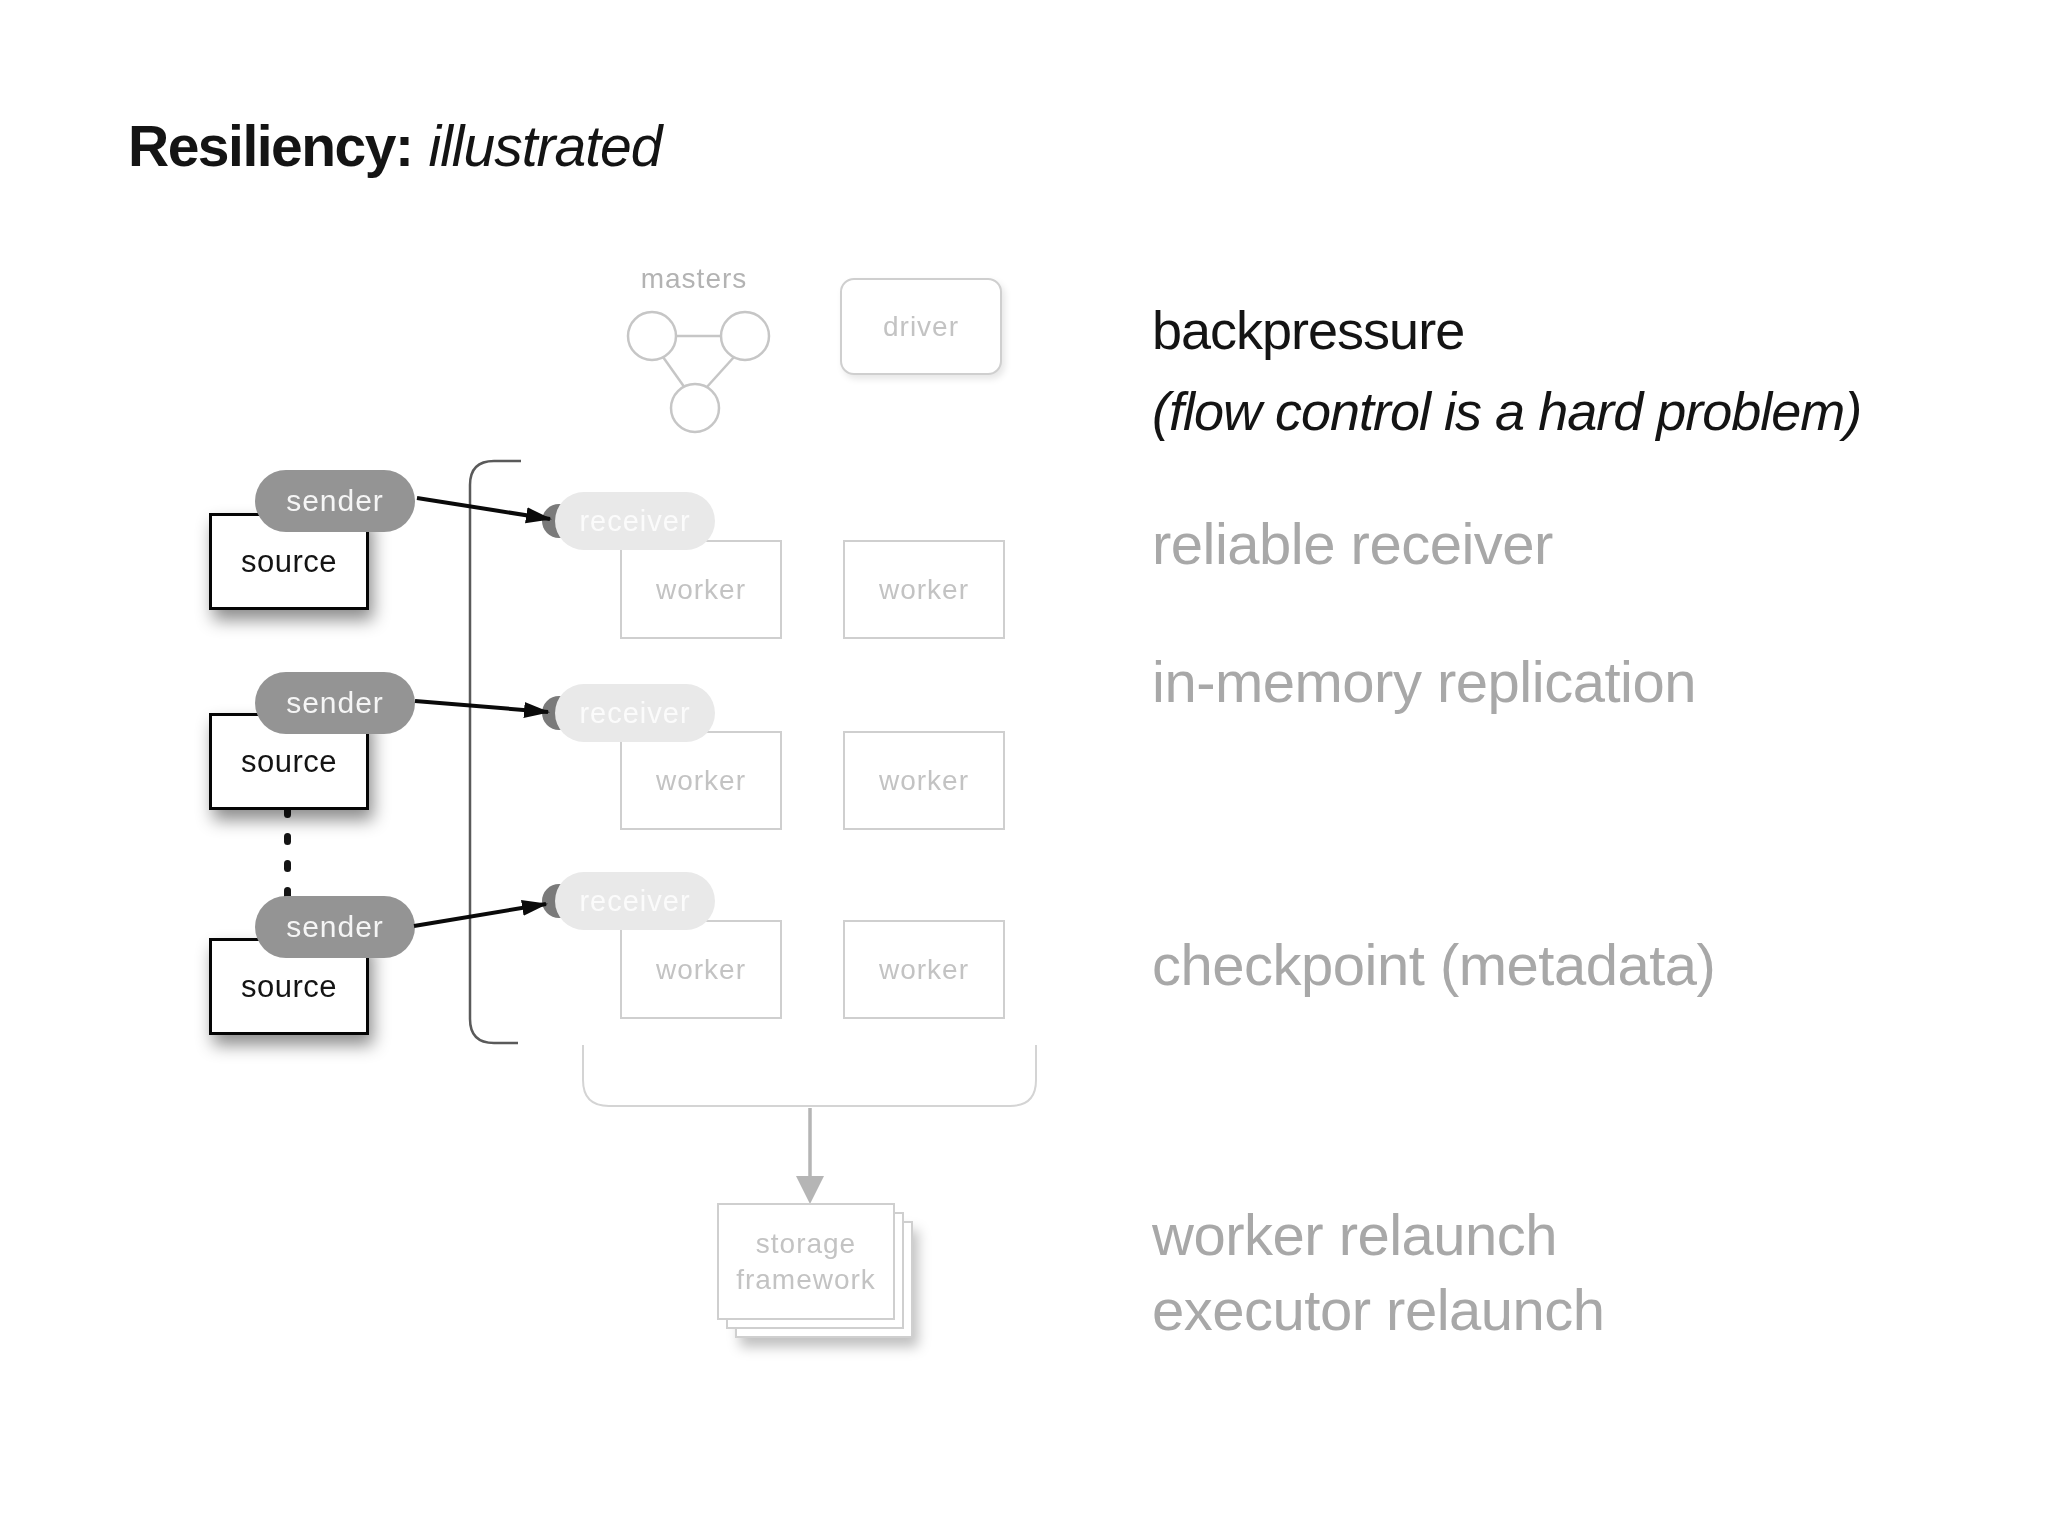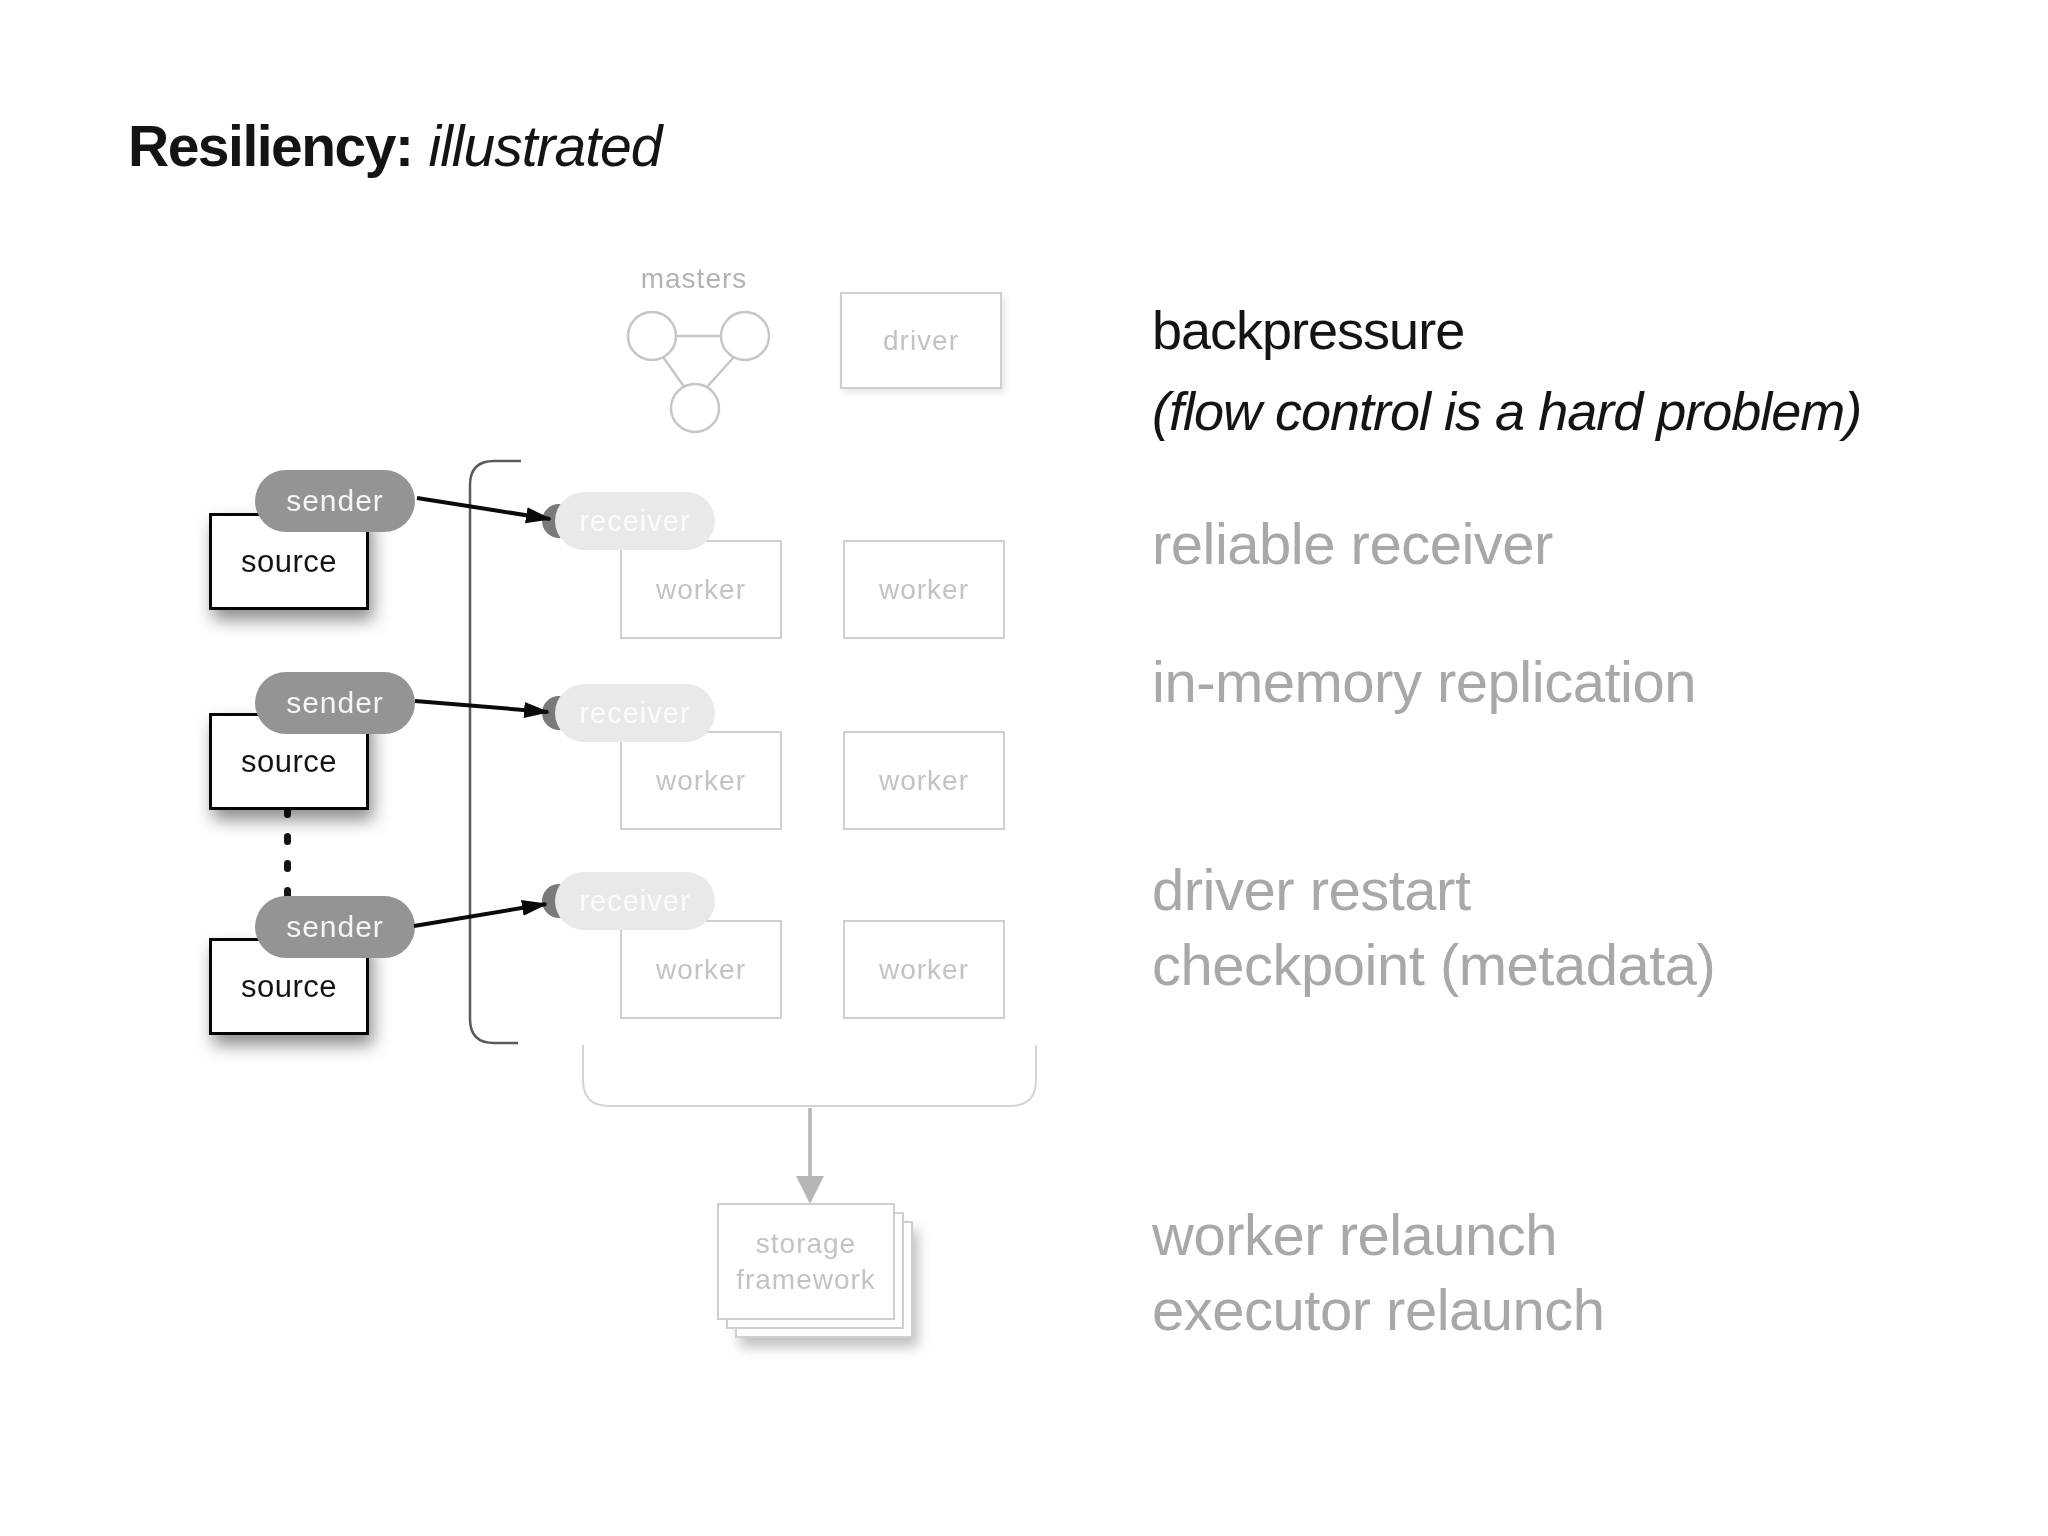--- a/index.html
+++ b/index.html
@@ -20,21 +20,21 @@
   .title-italic{font-style:italic;margin-left:16px;letter-spacing:-1px;}
 
   
   .masters-label{position:absolute;left:594px;top:263px;width:200px;text-align:center;
     font-size:28px;color:var(--masters-text);z-index:2;letter-spacing:1px;}
 
   
   .gbox{position:absolute;background:#ffffff;border:2px solid var(--box-border);
     display:flex;align-items:center;justify-content:center;
     font-size:28px;color:var(--box-text);z-index:2;letter-spacing:1px;}
-  .driver{left:840px;top:292px;width:158px;height:93px;box-shadow:3px 4px 7px rgba(0,0,0,0.10);}
+  .driver{left:840px;top:278px;width:158px;height:93px;box-shadow:3px 4px 7px rgba(0,0,0,0.10);border-radius:14px;}
   .worker{width:158px;height:95px;}
   .wl{left:620px}.wr{left:843px}
   .row1{top:540px}.row2{top:731px}.row3{top:920px}
 
   
   .sender{position:absolute;left:255px;width:160px;height:62px;border-radius:31px;
     background:var(--sender-fill);color:var(--sender-text);
     display:flex;align-items:center;justify-content:center;font-size:30px;z-index:4;letter-spacing:1px;}
   .s1{top:470px}.s2{top:672px}.s3{top:896px}
 
@@ -144,18 +144,17 @@
     </defs>
     <line x1="417" y1="498" x2="550" y2="519" stroke="var(--black-arrow)" stroke-width="4" marker-end="url(#ah)"></line>
     <line x1="415" y1="701" x2="548" y2="712" stroke="var(--black-arrow)" stroke-width="4" marker-end="url(#ah)"></line>
     <line x1="414" y1="926" x2="546" y2="904" stroke="var(--black-arrow)" stroke-width="4" marker-end="url(#ah)"></line>
   </svg>
 
   <div class="note note-black n0">backpressure</div>
   <div class="note note-black italic n1">(flow control is a hard problem)</div>
   <div class="note note-gray n3">in-memory replication</div>
   <div class="note note-gray n2">reliable receiver</div>
-  <div class="note note-gray n5">driver restart</div>
   <div class="note note-gray n6">checkpoint (metadata)</div>
   <div class="note note-gray n8">worker relaunch</div>
   <div class="note note-gray n9">executor relaunch</div>
 
 </div>
 
 </body></html>

